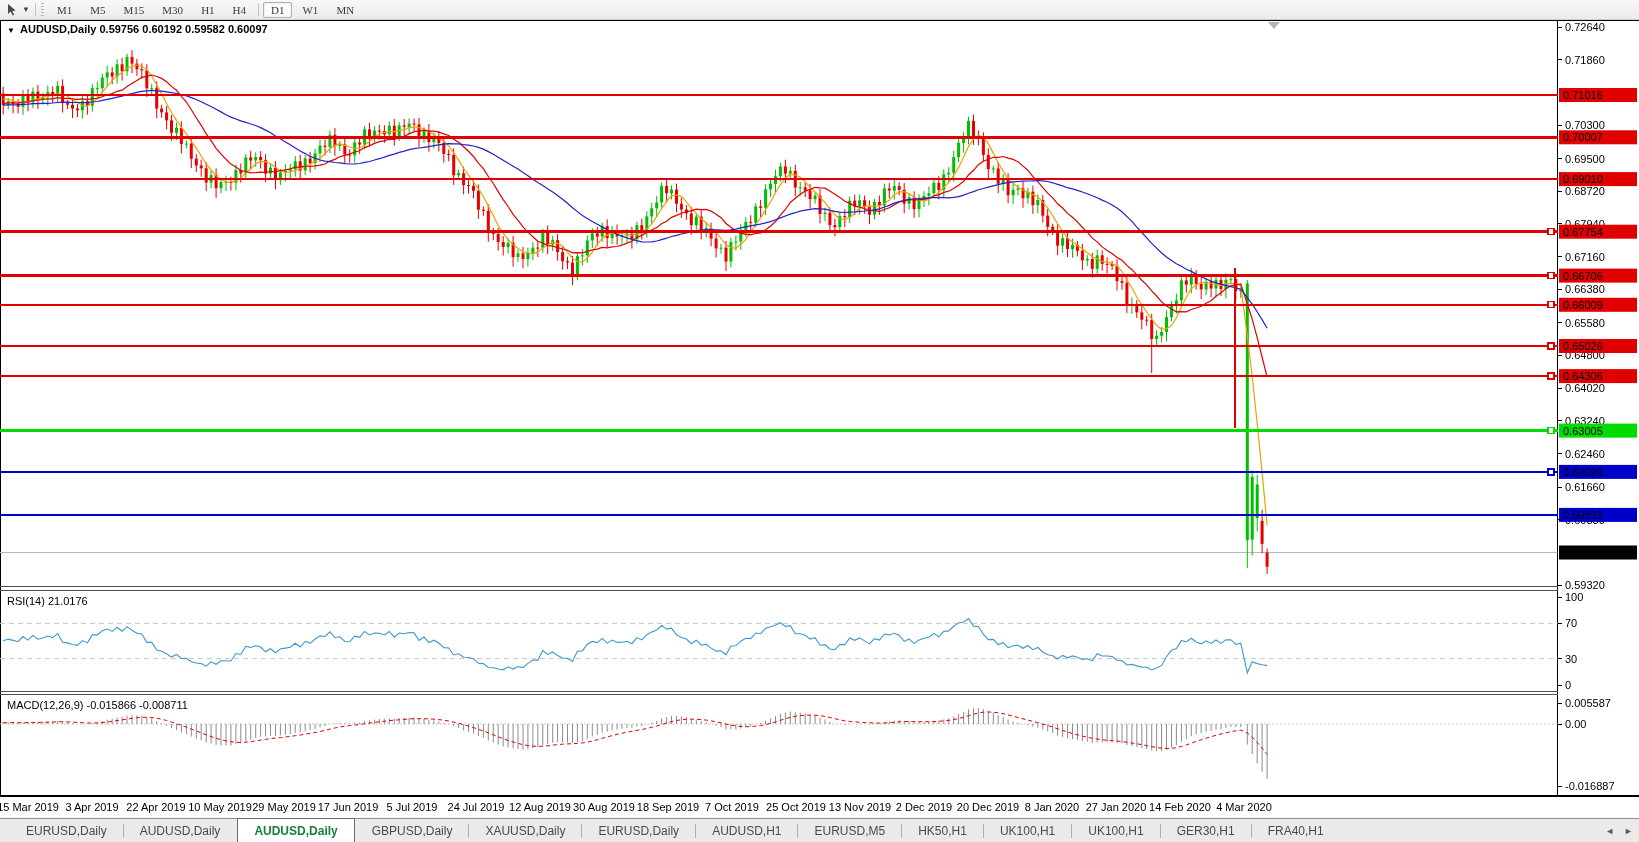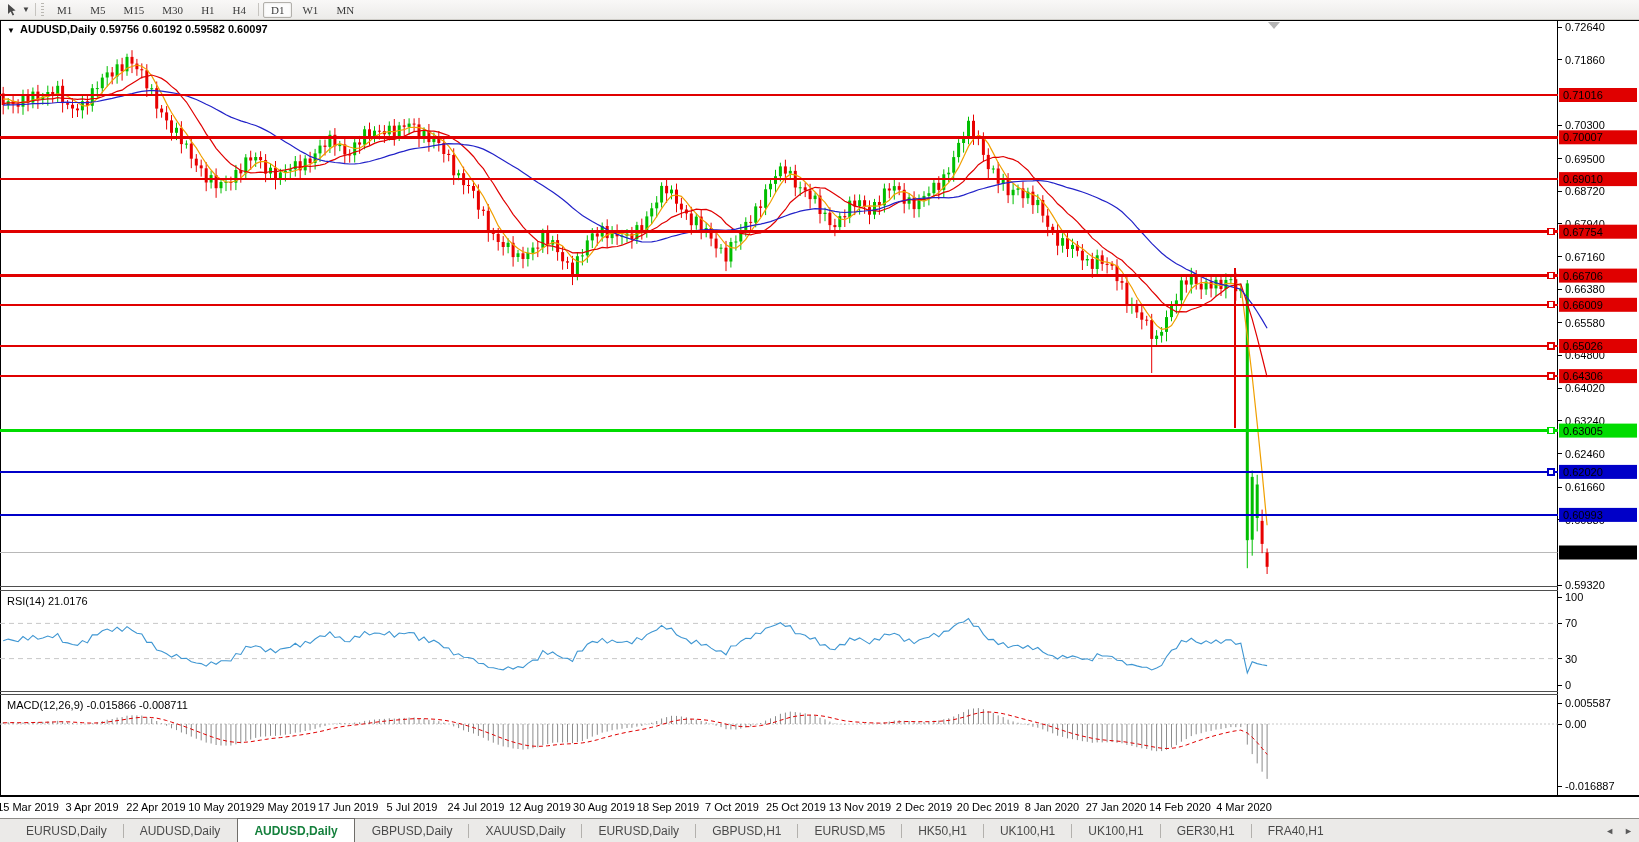--- a/index.html
+++ b/index.html
@@ -727,21 +727,21 @@
       <div class="tab">AUDUSD,Daily</div>
       <div class="tab-sep" style="visibility: hidden;"></div>
       <div class="tab active">AUDUSD,Daily</div>
       <div class="tab-sep" style="visibility: hidden;"></div>
       <div class="tab">GBPUSD,Daily</div>
       <div class="tab-sep"></div>
       <div class="tab">XAUUSD,Daily</div>
       <div class="tab-sep"></div>
       <div class="tab">EURUSD,Daily</div>
       <div class="tab-sep"></div>
-      <div class="tab">GBPUSD,H1</div>
+      <div class="tab">AUDUSD,H1</div>
       <div class="tab-sep"></div>
       <div class="tab">EURUSD,M5</div>
       <div class="tab-sep"></div>
       <div class="tab">HK50,H1</div>
       <div class="tab-sep"></div>
       <div class="tab">UK100,H1</div>
       <div class="tab-sep"></div>
       <div class="tab">UK100,H1</div>
       <div class="tab-sep"></div>
       <div class="tab">GER30,H1</div>

